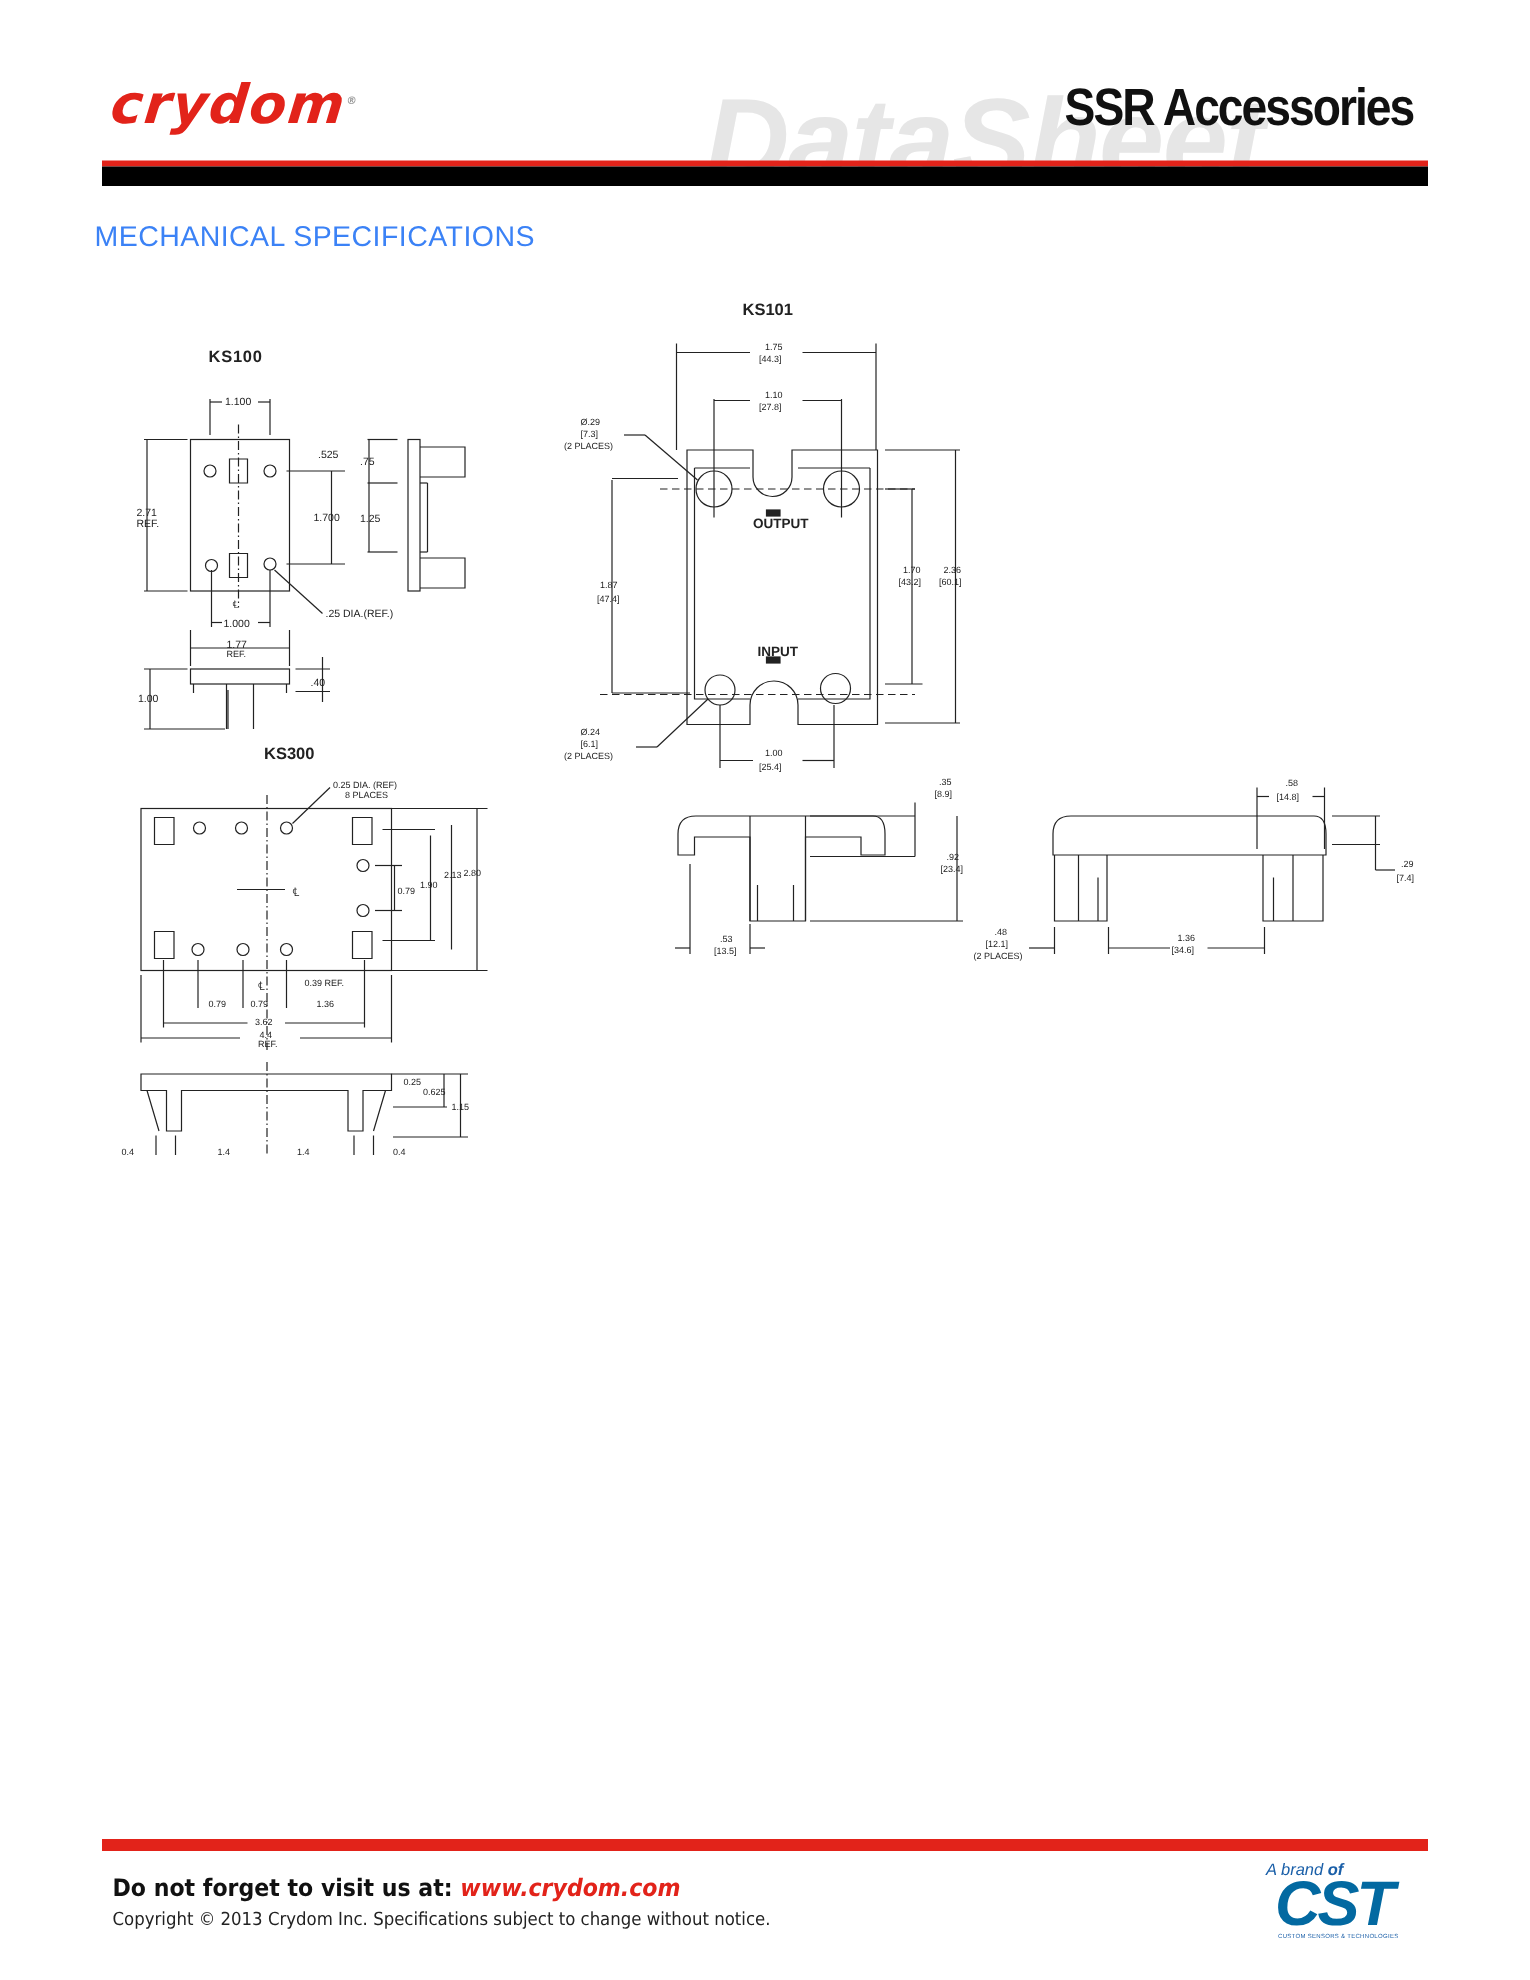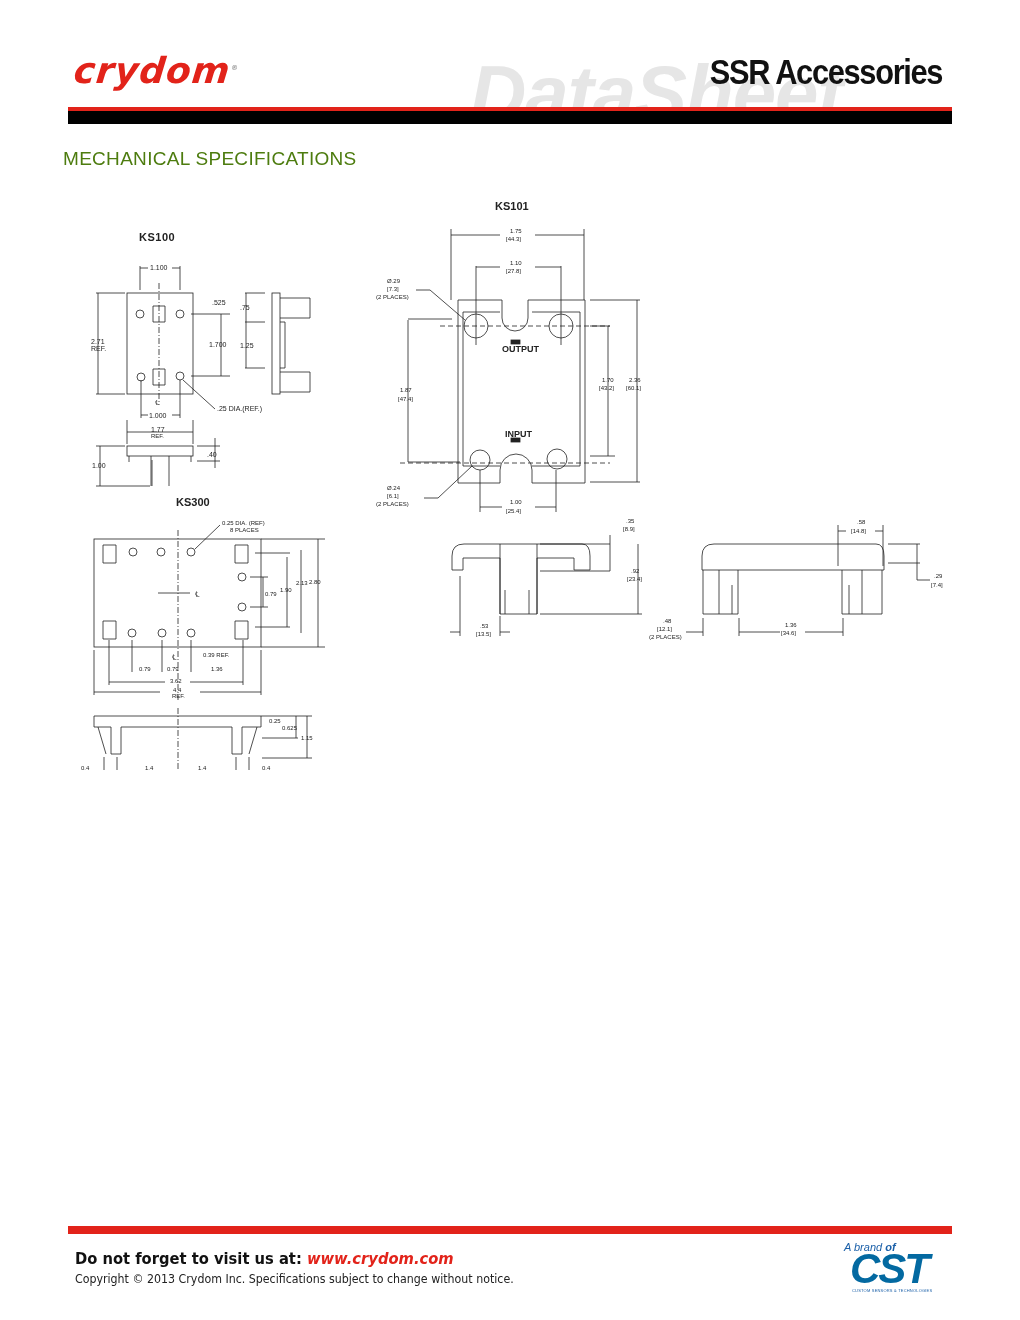--- a/index.html
+++ b/index.html
@@ -4,21 +4,21 @@
   <style>
     html, body { margin:0; padding:0; background:#ffffff; }
     body { width:1020px; height:1320px; position:relative; overflow:hidden; font-family:"Liberation Sans", sans-serif; }
     .abs { position:absolute; }
     .logo { left:74px; top:50px; font-family:"DejaVu Sans", sans-serif; font-weight:bold; font-style:italic; font-size:36px; color:#e2231a; letter-spacing:1px; transform:skewX(-6deg); }
     .logo sup { font-size:7px; color:#999; }
     .watermark { left:470px; top:54px; font-family:"Liberation Sans", sans-serif; font-weight:bold; font-style:italic; font-size:78px; color:#e6e6e6; letter-spacing:-1px; line-height:1; }
     .doc-title { right:78px; top:52px; font-family:"Liberation Sans", sans-serif; font-weight:bold; font-size:35px; color:#111; letter-spacing:-1.5px; transform:scaleX(0.88); transform-origin:right; }
     .band-red { left:68px; top:107px; width:884px; height:4px; background:#e2231a; }
     .band-black { left:68px; top:111px; width:884px; height:13px; background:#000; }
-    .section-title { left:63px; top:148px; font-size:19px; color:#4d7c0f; letter-spacing:0.3px; }
+    .section-title { left:63px; top:148px; font-size:19px; color:#3b82f6; letter-spacing:0.3px; }
     .fig-label { font-weight:bold; font-size:11px; color:#111; letter-spacing:0.5px; }
     svg text { font-family:"Liberation Sans", sans-serif; fill:#222; }
     .footer-red { left:68px; top:1226px; width:884px; height:8px; background:#e2231a; }
     .footer-visit { left:75px; top:1249px; font-family:"DejaVu Sans", sans-serif; font-weight:bold; font-size:16px; color:#111; transform:scaleX(0.92); transform-origin:left; white-space:nowrap; }
     .footer-visit .url { color:#e2231a; font-style:italic; }
     .footer-copy { left:75px; top:1272px; font-family:"DejaVu Sans", sans-serif; font-size:12px; color:#222; transform:scaleX(0.92); transform-origin:left; white-space:nowrap; }
     .brand-of { left:844px; top:1241px; font-size:11px; font-style:italic; color:#1a5fa8; }
     .brand-of b { font-weight:bold; }
     .cst { left:850px; top:1248px; font-weight:bold; font-style:italic; font-size:42px; color:#0369a1; letter-spacing:-2px; line-height:1; }
     .cst-sub { left:852px; top:1288px; font-size:4px; color:#1a5fa8; letter-spacing:0.2px; }

